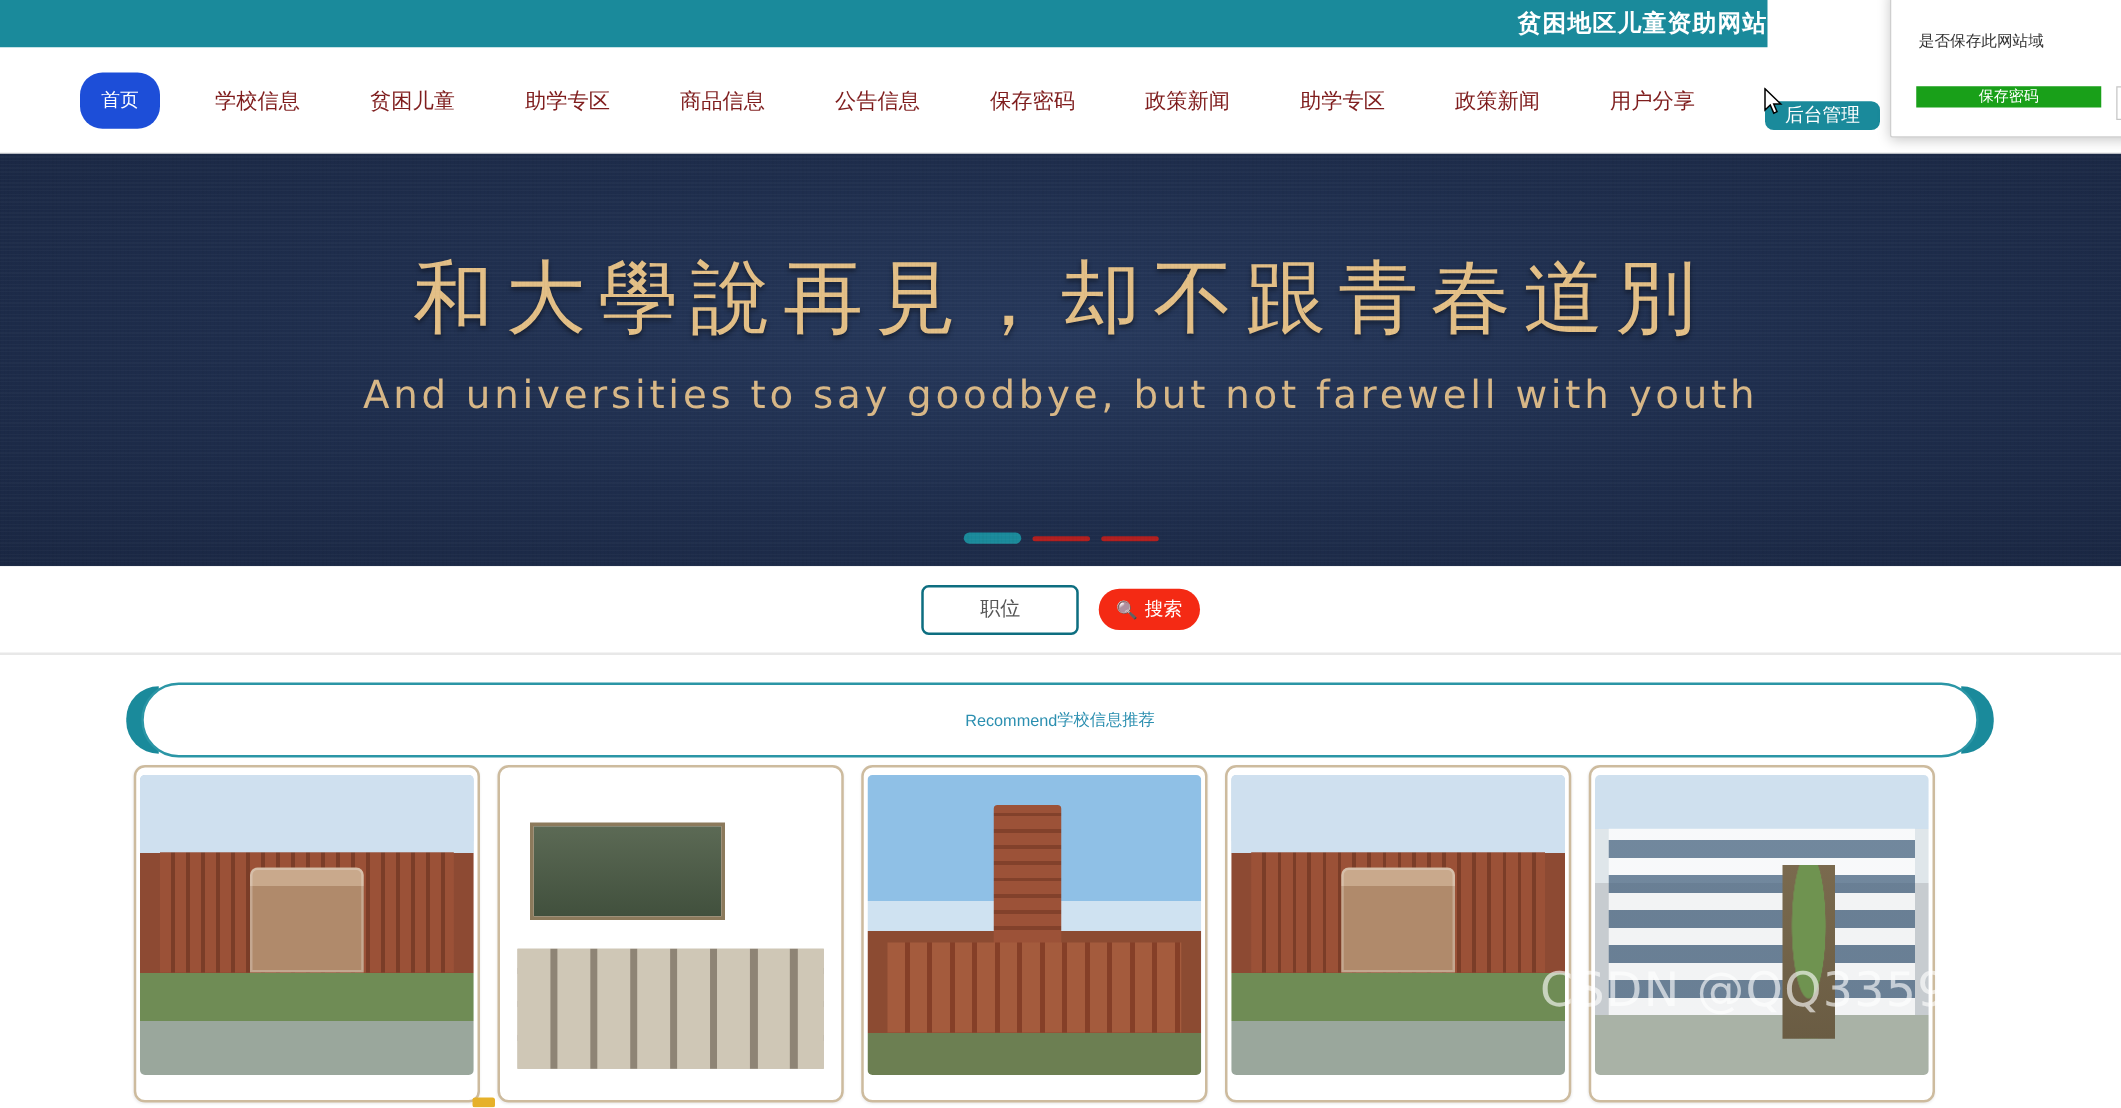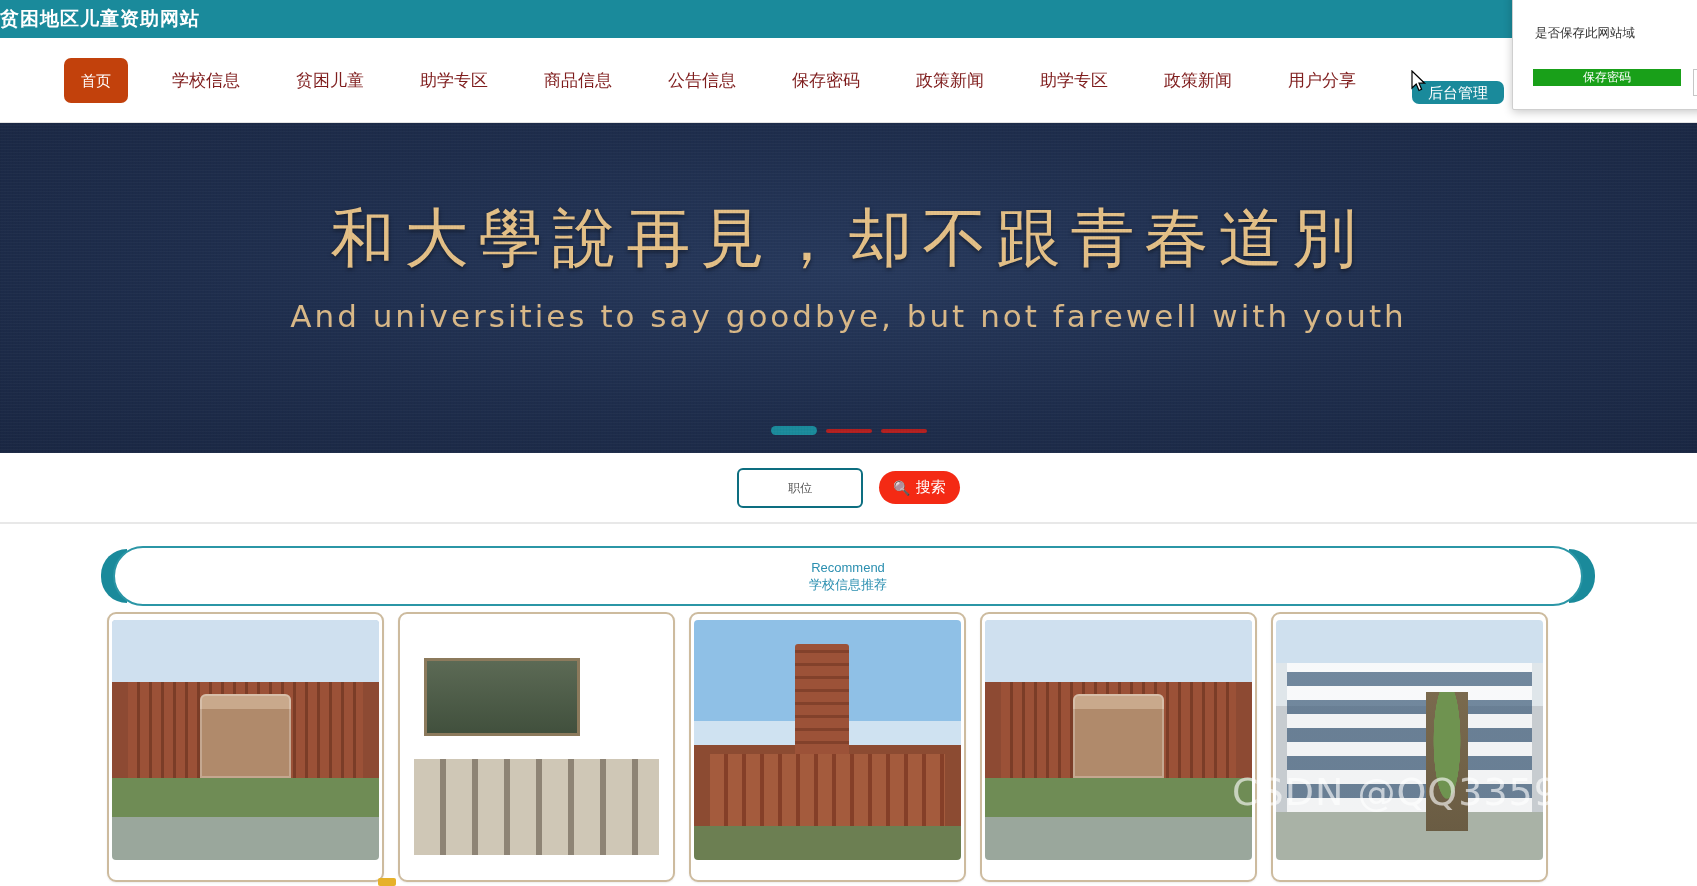--- a/index.html
+++ b/index.html
@@ -7,23 +7,23 @@
     width: 1697px; height: 886px;
     overflow: hidden;
     background: #ffffff;
     font-family: "Liberation Sans", "DejaVu Sans", sans-serif;
   }
   #page { position: relative; width: 1697px; height: 886px; overflow: hidden; background:#fff; }
 
   
   .titlebar {
     position: absolute; left: 0; top: 0;
-    width: 1697px; height: 38px;
+    width: 1414px; height: 38px;
     background: #1a8a9b;
-    display: flex; align-items: center; justify-content: flex-start;
+    display: flex; align-items: center; justify-content: flex-end;
   }
   .titlebar .title {
     color: #ffffff; font-size: 19px; font-weight: bold;
     letter-spacing: 1px;
   }
 
   
   .navbar {
     position: absolute; left: 0; top: 38px;
     width: 1697px; height: 85px;
@@ -32,22 +32,22 @@
     display: flex; align-items: center;
     padding-left: 64px;
     overflow: hidden;
   }
   .nav-item {
     font-size: 17px; color: #7f1d1d; white-space: nowrap;
     padding: 0 6px; margin-right: 44px; cursor: pointer;
     line-height: 1;
   }
   .nav-item.pill {
-    background: #c2410c; color: #fff;
-    border-radius: 7px;
+    background: #1d4ed8; color: #fff;
+    border-radius: 18px;
     padding: 15px 17px;
     font-size: 15px;
     margin-right: 38px;
   }
   .nav-item.pill-admin {
     background: #1a8a9b; color: #fff;
     border-radius: 7px;
     padding: 4px 16px;
     font-size: 15px;
     margin-right: 40px;
@@ -134,21 +134,21 @@
     width: 1697px; height: 71px;
     background: #ffffff;
     border-bottom: 2px solid #e8e8e8;
     display: flex; align-items: center; justify-content: center;
     gap: 16px;
   }
   .search-input {
     width: 126px; height: 40px;
     border: 2px solid #0d6e80; border-radius: 6px;
     background: #fff; outline: none;
-    text-align: center; font-size: 12px; color: #333;
+    text-align: center; font-size: 16px; color: #333;
     font-family: "Liberation Sans", sans-serif;
   }
   .search-input::placeholder { color: #555; opacity: 1; }
   .search-btn {
     height: 33px; padding: 0 14px;
     background: #f42a14; color: #fff;
     border: 0; border-radius: 17px;
     font-size: 15px; cursor: pointer;
     display: flex; align-items: center; gap: 5px;
     font-family: "Liberation Sans", sans-serif;
@@ -158,21 +158,21 @@
   
   .rec-wrap {
     position: absolute; left: 113px; top: 546px;
     width: 1470px; height: 60px;
   }
   .rec-box {
     position: absolute; inset: 0;
     border: 2px solid #2b96a6;
     border-radius: 30px;
     background: #fff;
-    display: flex; flex-direction: column;
+    display: flex; 
     align-items: center; justify-content: center;
   }
   .rec-cap-l, .rec-cap-r {
     position: absolute; top: 3px;
     width: 26px; height: 54px;
     background: #1a8a9b;
   }
   .rec-cap-l { left: -12px; border-radius: 26px 0 0 26px; }
   .rec-cap-r { right: -12px; border-radius: 0 26px 26px 0; }
   .rec-en { font-size: 13px; color: #2b8fb0; line-height: 17px; }

